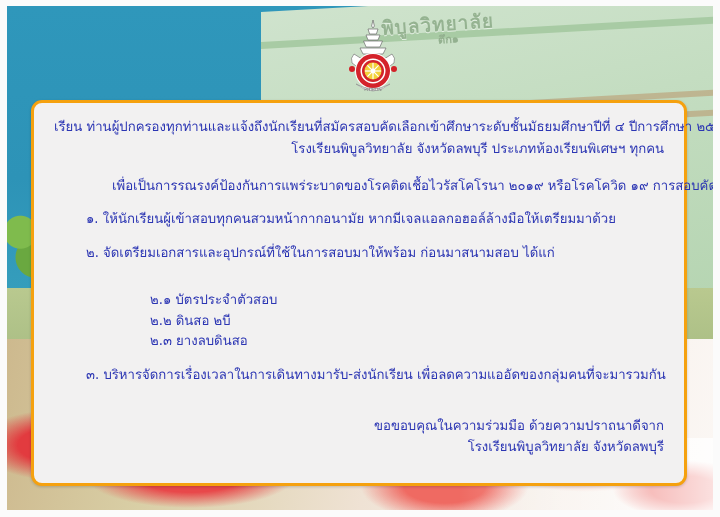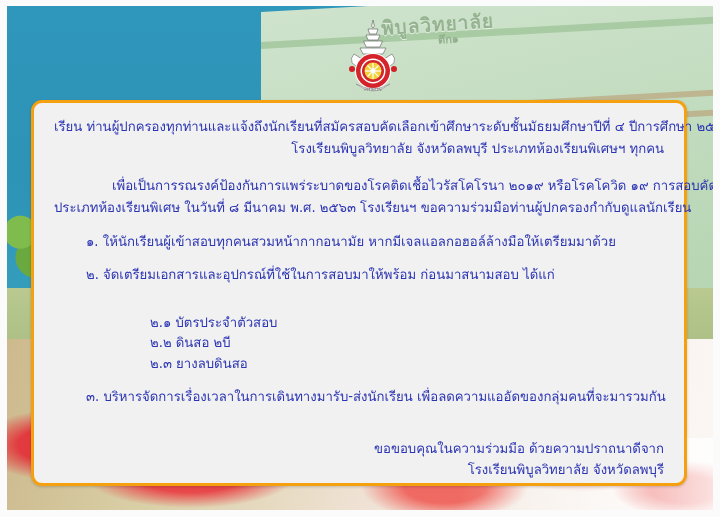--- a/index.html
+++ b/index.html
@@ -278,21 +278,20 @@
       <path d="M12 66 q17 10 34 0 q-17 14 -34 0 z" fill="#ffffff" stroke="#8a8a8a" stroke-width="0.6"></path>
       <text x="29" y="73" font-size="4.6" fill="#7a7a7a" text-anchor="middle" font-family="'DejaVu Sans', sans-serif">PHIBUN</text>
     </svg>
 
     <div id="notice-card">
 
       <div class="ntext para">เรียน ท่านผู้ปกครองทุกท่านและแจ้งถึงนักเรียนที่สมัครสอบคัดเลือกเข้าศึกษาระดับชั้นมัธยมศึกษาปีที่ ๔ ปีการศึกษา ๒๕๖๓</div>
       <div class="ntext para indent-1">โรงเรียนพิบูลวิทยาลัย จังหวัดลพบุรี  ประเภทห้องเรียนพิเศษฯ ทุกคน</div>
 
       <div class="ntext para indent-2 gap-top">เพื่อเป็นการรณรงค์ป้องกันการแพร่ระบาดของโรคติดเชื้อไวรัสโคโรนา ๒๐๑๙ หรือโรคโควิด ๑๙  การสอบคัดเลือก</div>
-      <div class="ntext para">ประเภทห้องเรียนพิเศษ ในวันที่ ๘ มีนาคม พ.ศ. ๒๕๖๓ โรงเรียนฯ ขอความร่วมมือท่านผู้ปกครองกำกับดูแลนักเรียน</div>
 
       <div class="ntext list-item">๑. ให้นักเรียนผู้เข้าสอบทุกคนสวมหน้ากากอนามัย  หากมีเจลแอลกอฮอล์ล้างมือให้เตรียมมาด้วย</div>
       <div class="ntext list-item">๒. จัดเตรียมเอกสารและอุปกรณ์ที่ใช้ในการสอบมาให้พร้อม  ก่อนมาสนามสอบ  ได้แก่</div>
 
       <div class="ntext sub-item gap-mid">๒.๑ บัตรประจำตัวสอบ</div>
       <div class="ntext sub-item">๒.๒ ดินสอ ๒บี</div>
       <div class="ntext sub-item">๒.๓ ยางลบดินสอ</div>
 
       <div class="ntext list-item indent-3">๓. บริหารจัดการเรื่องเวลาในการเดินทางมารับ-ส่งนักเรียน เพื่อลดความแออัดของกลุ่มคนที่จะมารวมกัน</div>
 

